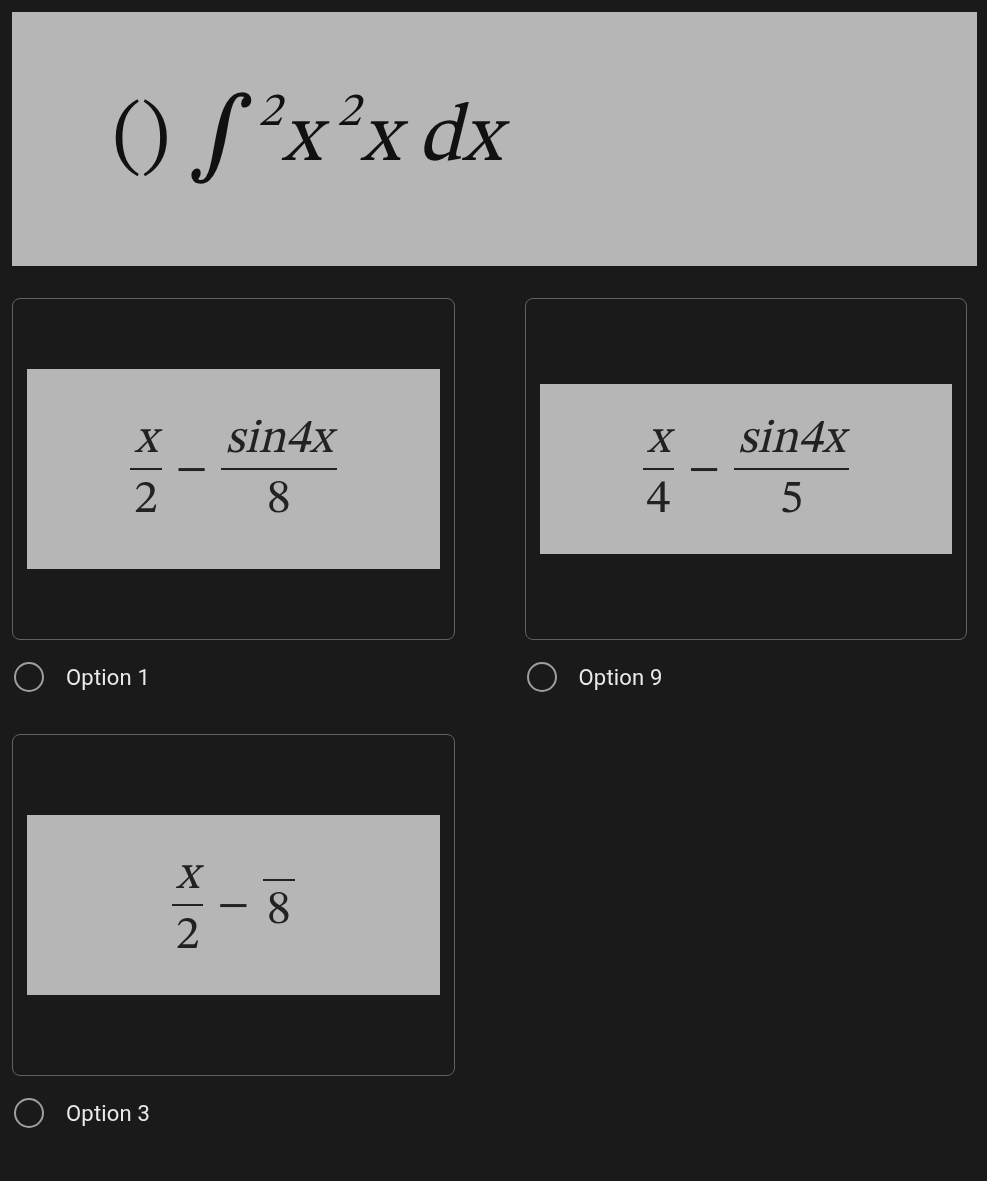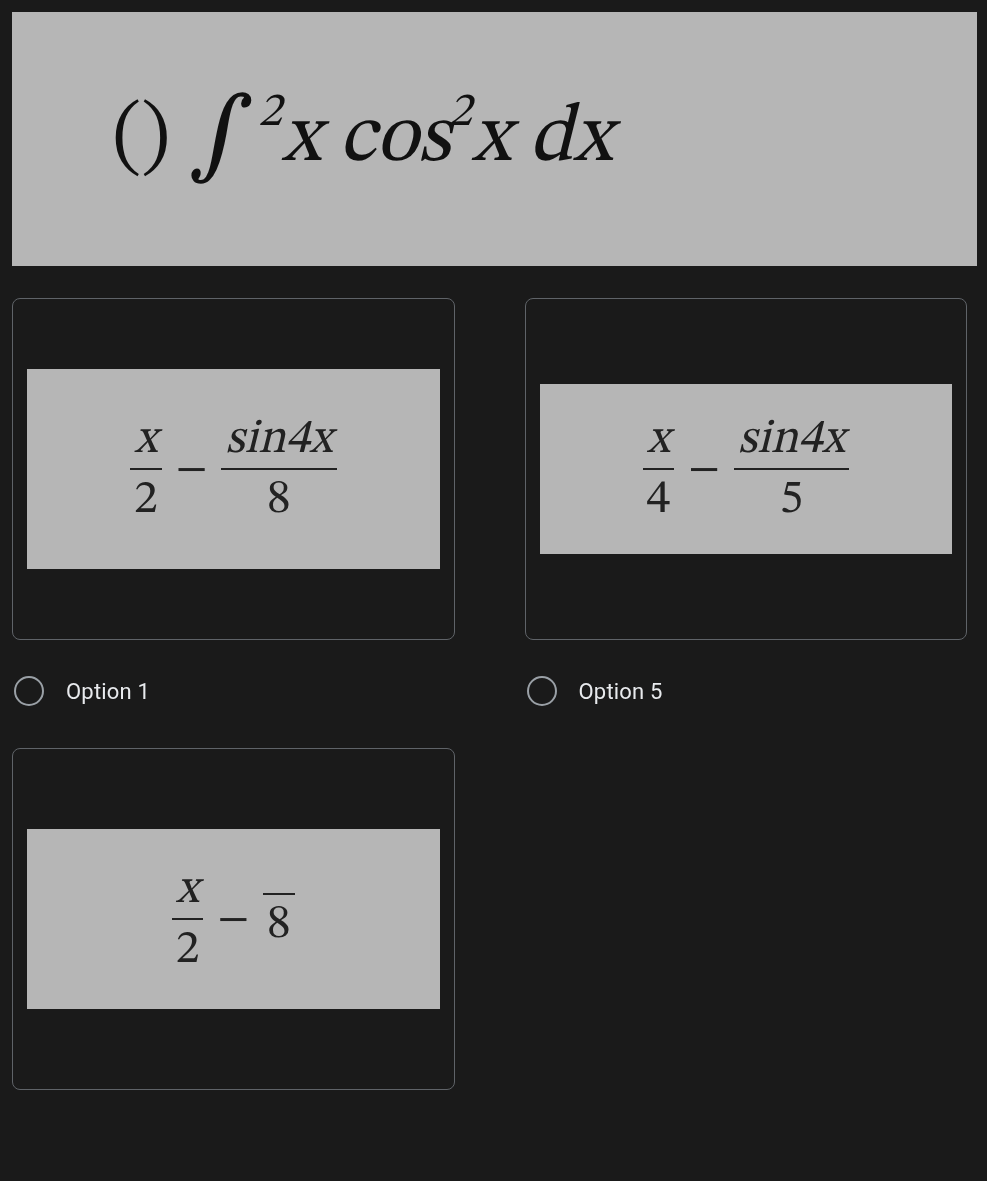--- a/index.html
+++ b/index.html
@@ -90,21 +90,21 @@
     border-top:2.5px solid #222;
     margin:4px 0;
   }
   .minus{font-style:normal;font-size:44px;}
 
   
   .radio-row{
     display:flex;
     align-items:center;
     gap:22px;
-    margin-top:36px;
+    margin-top:22px;
     padding-left:2px;
     cursor:pointer;
   }
   .radio{
     width:30px;height:30px;
     border:2.5px solid #9aa0a6;
     border-radius:50%;
     flex:0 0 auto;
   }
   .radio-label{
@@ -117,21 +117,20 @@
 <body>
 
 <div class="question-img">
   <div class="math">
     <span class="paren">(</span>
       <span class="paren">)</span>
     <span class="int">∫</span>
       <span class="sup">2</span>
       <span>x</span>
     <span class="sp"></span>
-    <span>cos</span>
       <span class="sup">2</span>
       <span>x</span>
     <span class="sp"></span>
     <span>dx</span>
   </div>
 </div>
 
 <div class="grid">
 
   <div class="col">
@@ -171,38 +170,42 @@
           <span class="frac">
             <span class="num">sin4x</span>
             <span class="bar"></span>
             <span class="den" style="font-style:normal;">5</span>
           </span>
         </div>
       </div>
     </div>
     <div class="radio-row">
       <span class="radio"></span>
-      <span class="radio-label">Option 5</span>
+      <span class="radio-label">Option 9</span>
     </div>
   </div>
 
   <div class="col">
     <div class="card">
       <div class="card-inner" style="height:180px;">
         <div class="omath">
           <span class="frac">
             <span class="num">x</span>
             <span class="bar"></span>
             <span class="den" style="font-style:normal;">2</span>
           </span>
           <span class="minus">−</span>
           <span class="frac">
             <span class="bar"></span>
             <span class="den" style="font-style:normal;">8</span>
           </span>
         </div>
       </div>
     </div>
+    <div class="radio-row">
+      <span class="radio"></span>
+      <span class="radio-label">Option 3</span>
+    </div>
   </div>
 
   <div></div>
 
 </div>
 
 </body></html>

